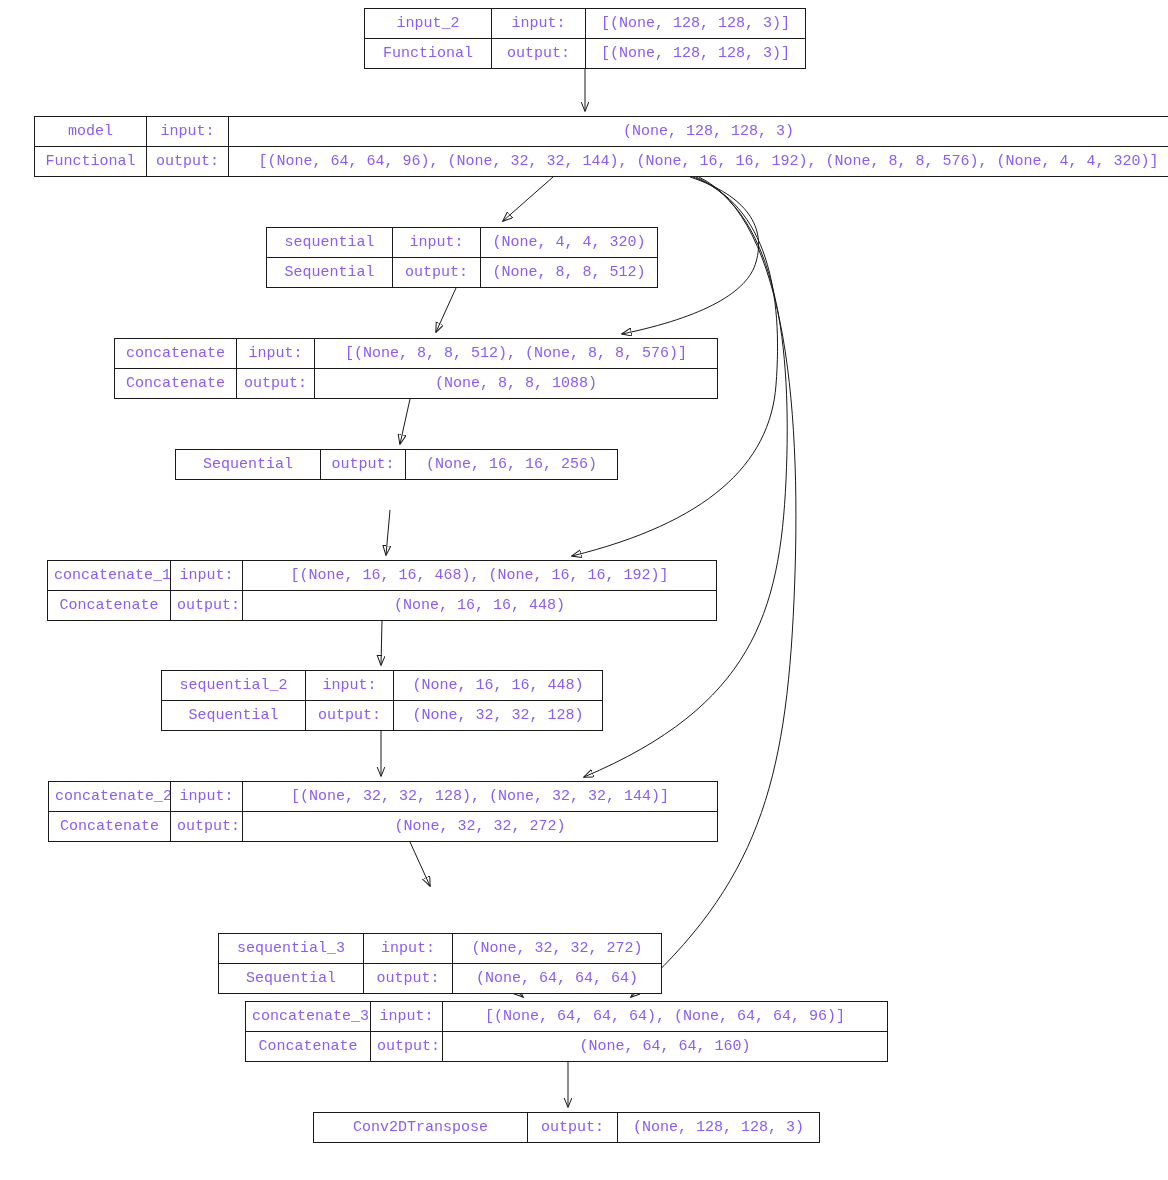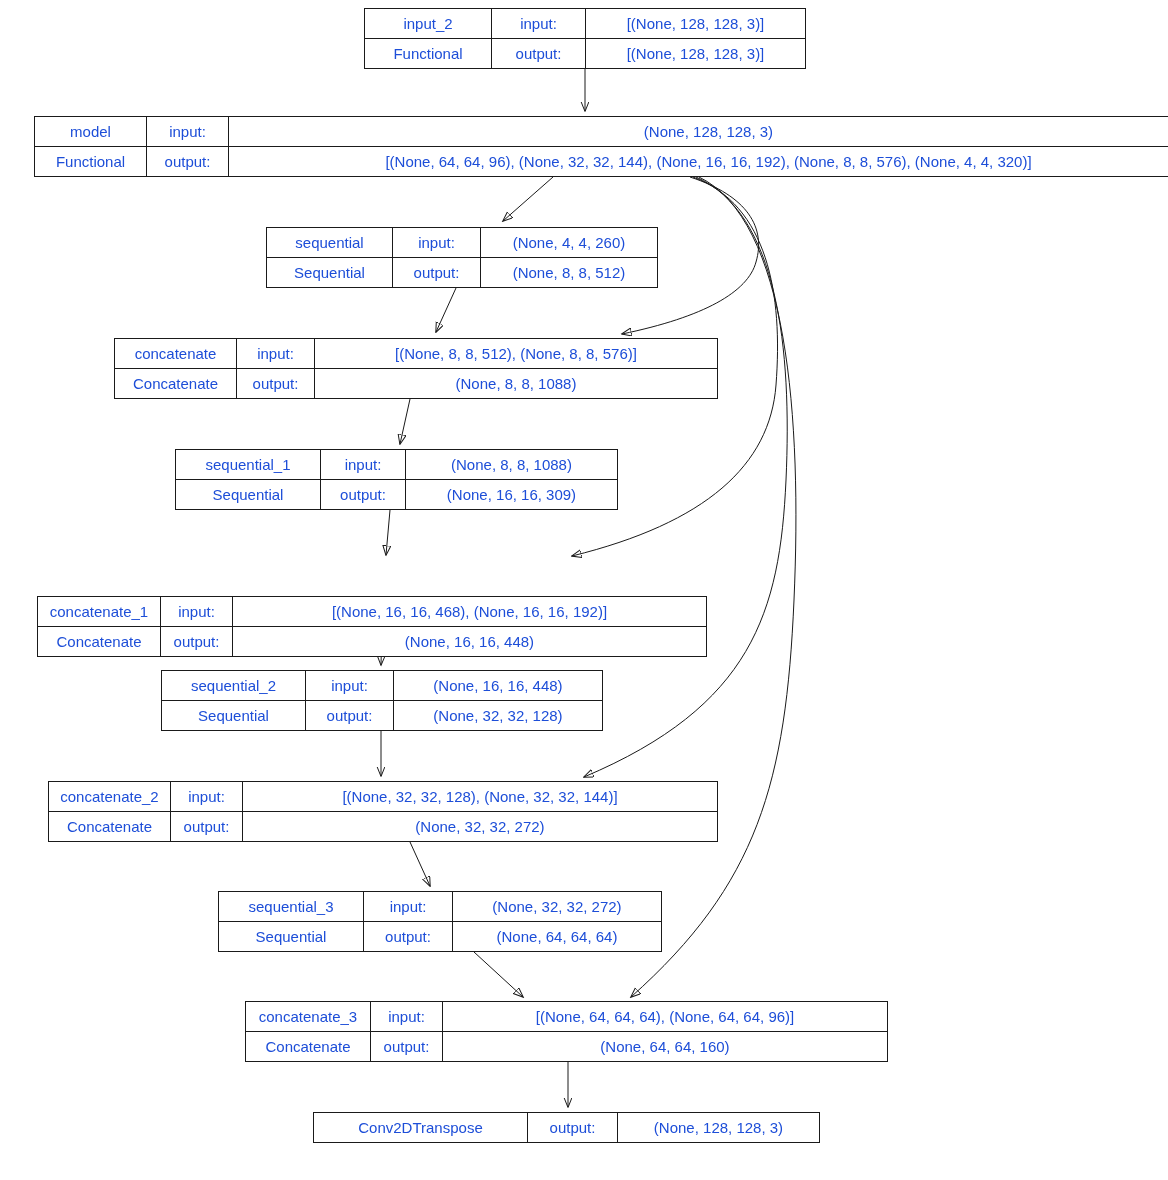--- a/index.html
+++ b/index.html
@@ -1,22 +1,22 @@
 <!DOCTYPE html>
 <html><head>
 <meta charset="utf-8">
 <style>
   html,body{margin:0;padding:0;background:#ffffff;}
   #canvas{
     position:relative;
     width:1168px;height:1180px;
     background:#ffffff;
-    font-family:Liberation Sans, sans-serif;
+    font-family:Liberation Mono, monospace;
     font-size:15px;
-    color:#1d4ed8;
+    color:#8b5cf6;
   }
   #edges{position:absolute;left:0;top:0;width:1168px;height:1180px;}
   table.node{
     position:absolute;
     border-collapse:collapse;
     table-layout:fixed;
     background:#ffffff;
     font-size:15px;
   }
   table.node td{
@@ -128,21 +128,21 @@
   <table class="node" style="left:266px;top:227px;width:392px;">
     <colgroup>
         <col style="width:126px">
         <col style="width:88px">
         <col>
       </colgroup>
     <tbody>
         <tr>
       <td>sequential</td>
       <td>input:</td>
-      <td>(None, 4, 4, 260)</td>
+      <td>(None, 4, 4, 320)</td>
     </tr>
     <tr>
       <td>Sequential</td>
       <td>output:</td>
       <td>(None, 8, 8, 512)</td>
     </tr>
   </tbody>
     </table>
 
   <table class="node" style="left:114px;top:338px;width:604px;">
@@ -165,34 +165,29 @@
   </tbody>
     </table>
 
   <table class="node" style="left:175px;top:449px;width:443px;">
     <colgroup>
         <col style="width:145px">
         <col style="width:85px">
         <col>
       </colgroup>
     <tbody>
-        <tr>
-      <td>sequential_1</td>
-      <td>input:</td>
-      <td>(None, 8, 8, 1088)</td>
-    </tr>
     <tr>
       <td>Sequential</td>
       <td>output:</td>
-      <td>(None, 16, 16, 309)</td>
-    </tr>
-  </tbody>
-    </table>
-
-  <table class="node" style="left:37px;top:560px;width:670px;margin-top:36px;">
+      <td>(None, 16, 16, 256)</td>
+    </tr>
+  </tbody>
+    </table>
+
+  <table class="node" style="left:47px;top:560px;width:670px;">
     <colgroup>
         <col style="width:123px">
         <col style="width:72px">
         <col>
       </colgroup>
     <tbody>
         <tr>
       <td>concatenate_1</td>
       <td>input:</td>
       <td>[(None, 16, 16, 468), (None, 16, 16, 192)]</td>
@@ -238,21 +233,21 @@
       <td>[(None, 32, 32, 128), (None, 32, 32, 144)]</td>
     </tr>
     <tr>
       <td>Concatenate</td>
       <td>output:</td>
       <td>(None, 32, 32, 272)</td>
     </tr>
   </tbody>
     </table>
 
-  <table class="node" style="left:218px;top:891px;width:444px;padding-left:8px;">
+  <table class="node" style="left:218px;top:933px;width:444px;padding-left:8px;">
     <colgroup>
         <col style="width:145px">
         <col style="width:89px">
         <col>
       </colgroup>
     <tbody>
         <tr>
       <td>sequential_3</td>
       <td>input:</td>
       <td>(None, 32, 32, 272)</td>

